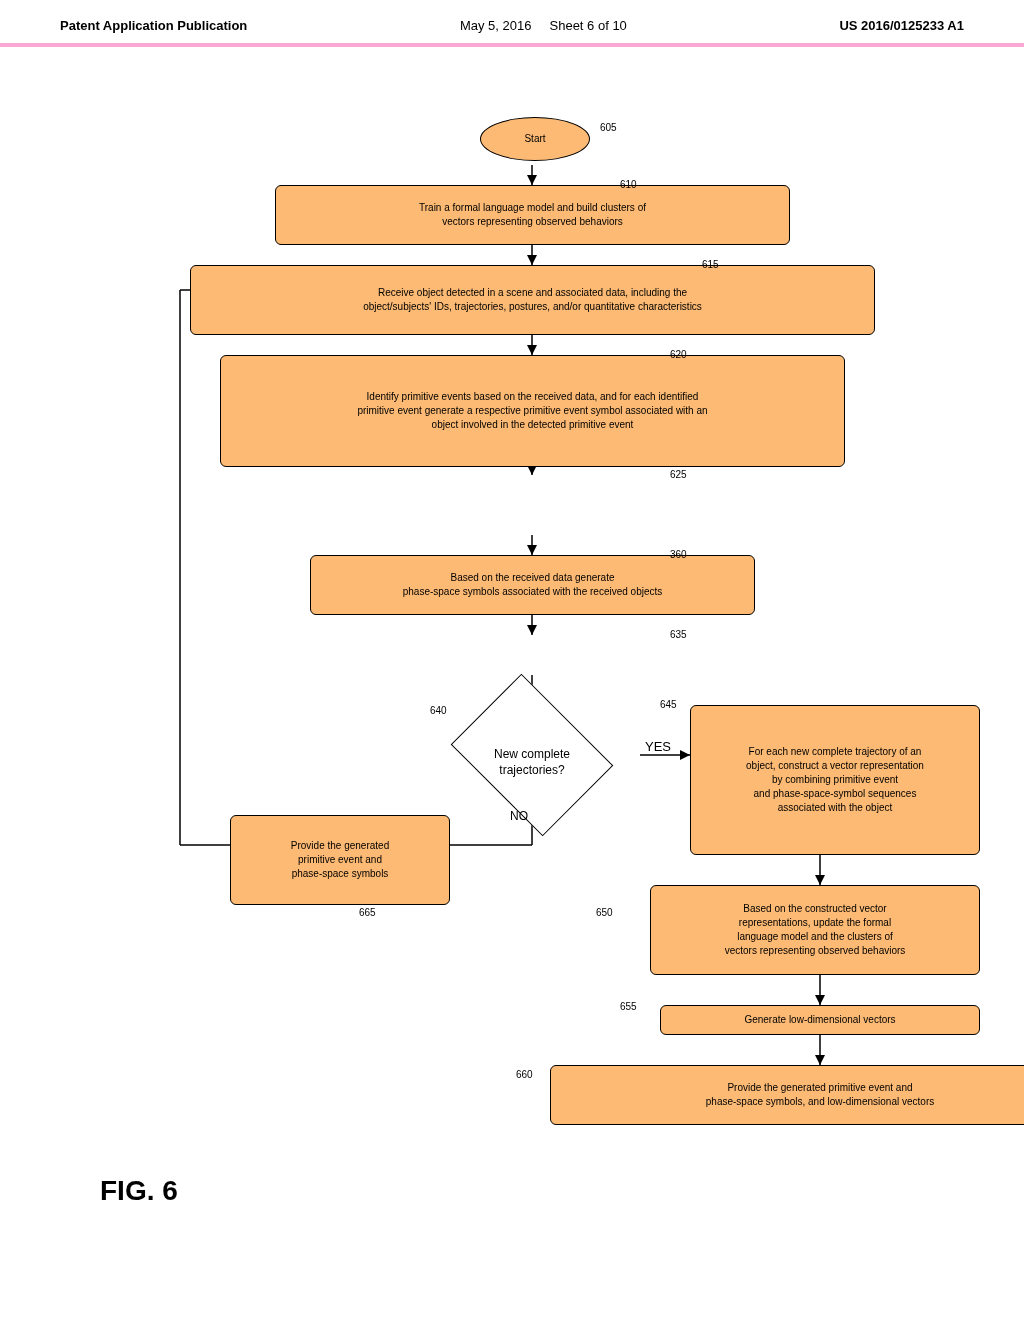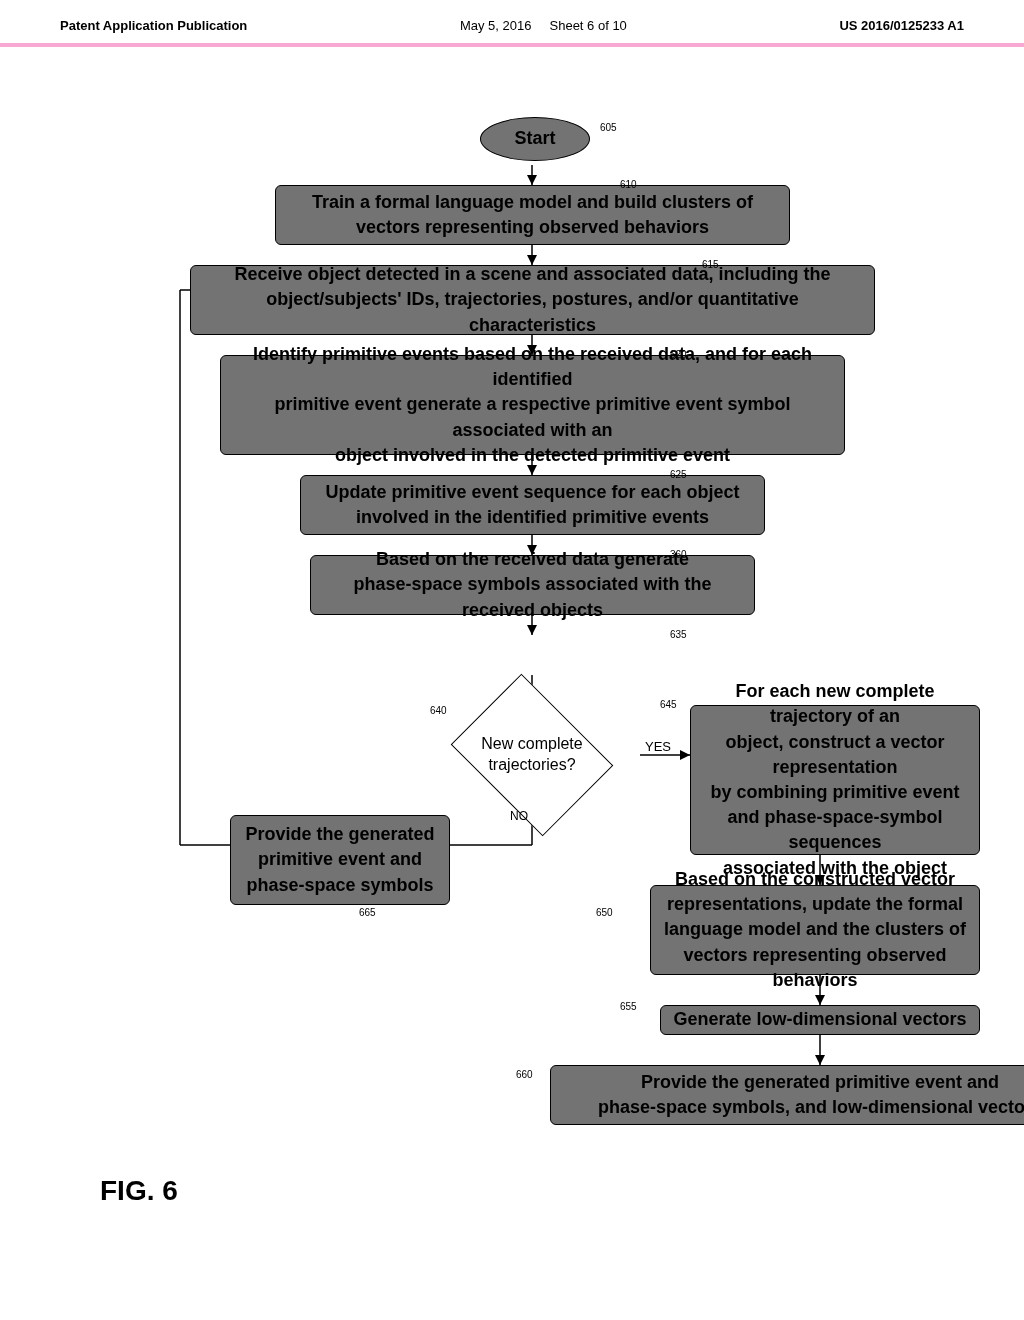--- a/index.html
+++ b/index.html
@@ -37,29 +37,28 @@
     .flow-container {
       position: relative;
       width: 100%;
       height: 100%;
     }
 
     
     .flow-box {
       position: absolute;
       border: 1.5px solid #000;
-      background: #737373;
+      background: #fdba74;
       display: flex;
       align-items: center;
       justify-content: center;
       text-align: center;
-      font-size: 18px;
+      font-size: 10px;
       line-height: 1.4;
       padding: 8px 12px;
-      font-weight: bold;
     }
     .flow-box.rounded { border-radius: 6px; }
     .flow-box.oval {
       border-radius: 50%;
       padding: 8px 20px;
     }
 
     
     .flow-diamond-wrapper {
       position: absolute;
@@ -70,28 +69,28 @@
     .flow-diamond {
       width: 130px;
       height: 100px;
       background: #fff;
       border: 1.5px solid #000;
       transform: rotate(45deg);
       position: relative;
     }
     .flow-diamond-label {
       position: absolute;
-      top: 0; left: 0;
+      top: 8px; left: 0;
       width: 130px;
       height: 100px;
       display: flex;
       align-items: center;
       justify-content: center;
       text-align: center;
-      font-size: 16px;
+      font-size: 12px;
       line-height: 1.3;
       pointer-events: none;
     }
 
     
     .flow-label {
       position: absolute;
       font-size: 10px;
       background: transparent;
     }
@@ -176,28 +175,25 @@
     <div class="flow-box rounded" style="left:255px; top:118px; width:515px; height:60px;">
       <span>Train a formal language model and build clusters of<br>vectors representing observed behaviors</span>
     </div>
     <div class="flow-label" style="left:600px; top:112px;">610</div>
 
     <div class="flow-box rounded" style="left:170px; top:198px; width:685px; height:70px;">
       <span>Receive object detected in a scene and associated data, including the<br>object/subjects' IDs, trajectories, postures, and/or quantitative characteristics</span>
     </div>
     <div class="flow-label" style="left:682px; top:192px;">615</div>
 
-    <div class="flow-box rounded" style="left:200px; top:288px; width:625px; height:100px;">
+    <div class="flow-box rounded" style="left:200px; top:288px; width:625px; height:112px;">
       <span>Identify primitive events based on the received data, and for each identified<br>primitive event generate a respective primitive event symbol associated with an<br>object involved in the detected primitive event</span>
     </div>
     <div class="flow-label" style="left:650px; top:282px;">620</div>
 
-    <div class="flow-box rounded" style="left:280px; top:408px; width:465px; height:60px;">
-      <span>Update primitive event sequence for each object<br>involved in the identified primitive events</span>
-    </div>
     <div class="flow-label" style="left:650px; top:402px;">625</div>
 
     <div class="flow-box rounded" style="left:290px; top:488px; width:445px; height:60px;">
       <span>Based on the received data generate<br>phase-space symbols associated with the received objects</span>
     </div>
     <div class="flow-label" style="left:650px; top:482px;">360</div>
 
     <div class="flow-label" style="left:650px; top:562px;">635</div>
 
     <div class="flow-diamond-wrapper" style="left:447px; top:638px; width:130px; height:100px;">

